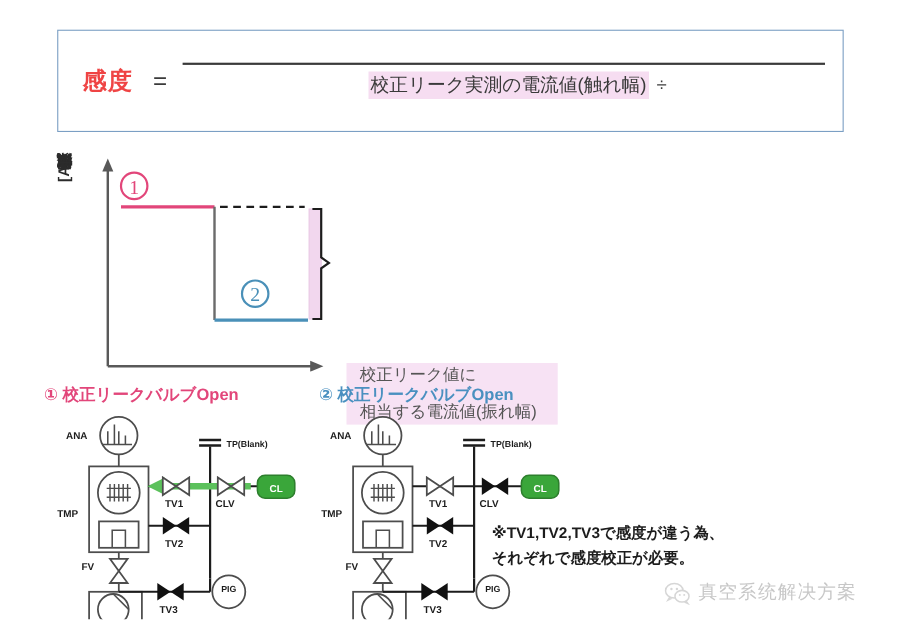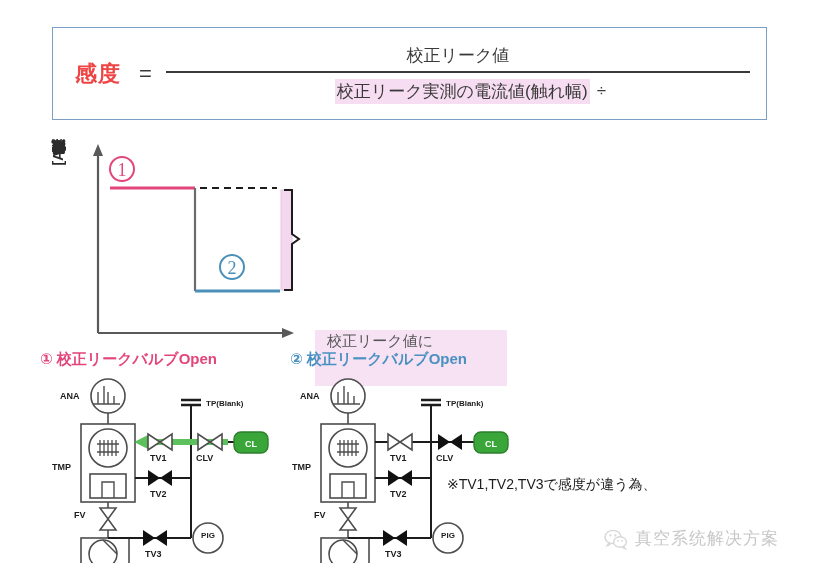--- a/index.html
+++ b/index.html
@@ -72,41 +72,40 @@
   
   .diagram{position:absolute;top:378px;width:260px;height:185px;}
   #diagram-open{left:48px;}
   #diagram-close{left:288px;}
 
   
   #note{
     position:absolute;left:447px;top:473px;width:300px;
   }
   .note-line{
-    font-size:14px;color:#1c1c1c;line-height:1.65;white-space:nowrap;
+    font-size:14px;color:#1c1c1c;line-height:1.65;white-space:nowrap;font-weight:bold;
   }
 
   
   #footer{
     position:absolute;left:604px;top:527px;
     display:flex;align-items:flex-end;gap:7px;opacity:.55;
   }
   #footer-text{
     font-size:17px;color:#9a9a9a;white-space:nowrap;letter-spacing:1px;
   }
 </style>
 </head>
 <body>
 
 <div id="formula-box">
   <div id="formula-inner">
     <span id="formula-lhs">感度</span>
     <span id="formula-eq">=</span>
     <div id="fraction">
-      <div id="numerator">校正リーク値</div>
       <div id="fraction-bar"></div>
       <div id="denominator">
         <span class="hl-pink">校正リーク実測の電流値(触れ幅)</span>
         <span id="den-div">÷</span>
       </div>
     </div>
   </div>
 </div>
 
 <div id="chart">
@@ -140,20 +139,21 @@
       <text x="70" y="38" font-size="18" fill="#e2467a" text-anchor="middle" font-family="Liberation Serif, serif">1</text>
     </g>
     <g>
       <circle cx="180" cy="129" r="12" fill="none" stroke="#4a90b8" stroke-width="2"></circle>
       <text x="180" y="136" font-size="18" fill="#4a90b8" text-anchor="middle" font-family="Liberation Serif, serif">2</text>
     </g>
   </svg>
 
   <div id="annotation-box">
     <span class="annotation-line">校正リーク値に</span>
+    <span class="annotation-line">相当する電流値(振れ幅)</span>
   </div>
 </div>
 
 <div class="section-heading" id="heading-open">① 校正リークバルブOpen</div>
 <div class="section-heading" id="heading-close">② 校正リークバルブOpen</div>
 
 <div class="diagram" id="diagram-open">
   <svg width="260" height="185" viewBox="0 0 260 185">
     <g stroke="#4d4d4d" fill="none" stroke-width="1.6">
 
@@ -304,20 +304,21 @@
       <text x="148" y="83">CLV</text>
       <text x="160" y="160" font-size="8" text-anchor="middle">PIG</text>
       <text x="203" y="69" font-size="9" fill="#ffffff" text-anchor="middle">CL</text>
       <text x="158" y="28" font-size="8">TP(Blank)</text>
     </g>
   </svg>
 </div>
 
 <div id="note">
   <div class="note-line">※TV1,TV2,TV3で感度が違う為、</div>
+  <div class="note-line">それぞれで感度校正が必要。</div>
 </div>
 
 <div id="footer">
   <svg width="24" height="21" viewBox="0 0 24 21">
     <ellipse cx="9" cy="8" rx="8" ry="6.6" fill="none" stroke="#b6b6b6" stroke-width="1.4"></ellipse>
     <path d="M5,13.6 L3.2,16.6 L6.6,15" fill="none" stroke="#b6b6b6" stroke-width="1.4"></path>
     <circle cx="6.4" cy="6.4" r="1.1" fill="#b6b6b6"></circle>
     <circle cx="11.4" cy="6.4" r="1.1" fill="#b6b6b6"></circle>
     <ellipse cx="16" cy="13" rx="6.4" ry="5.3" fill="#ffffff" stroke="#b6b6b6" stroke-width="1.4"></ellipse>
     <path d="M19.4,17.2 L21.2,19.6 L18.4,18.4" fill="none" stroke="#b6b6b6" stroke-width="1.4"></path>

